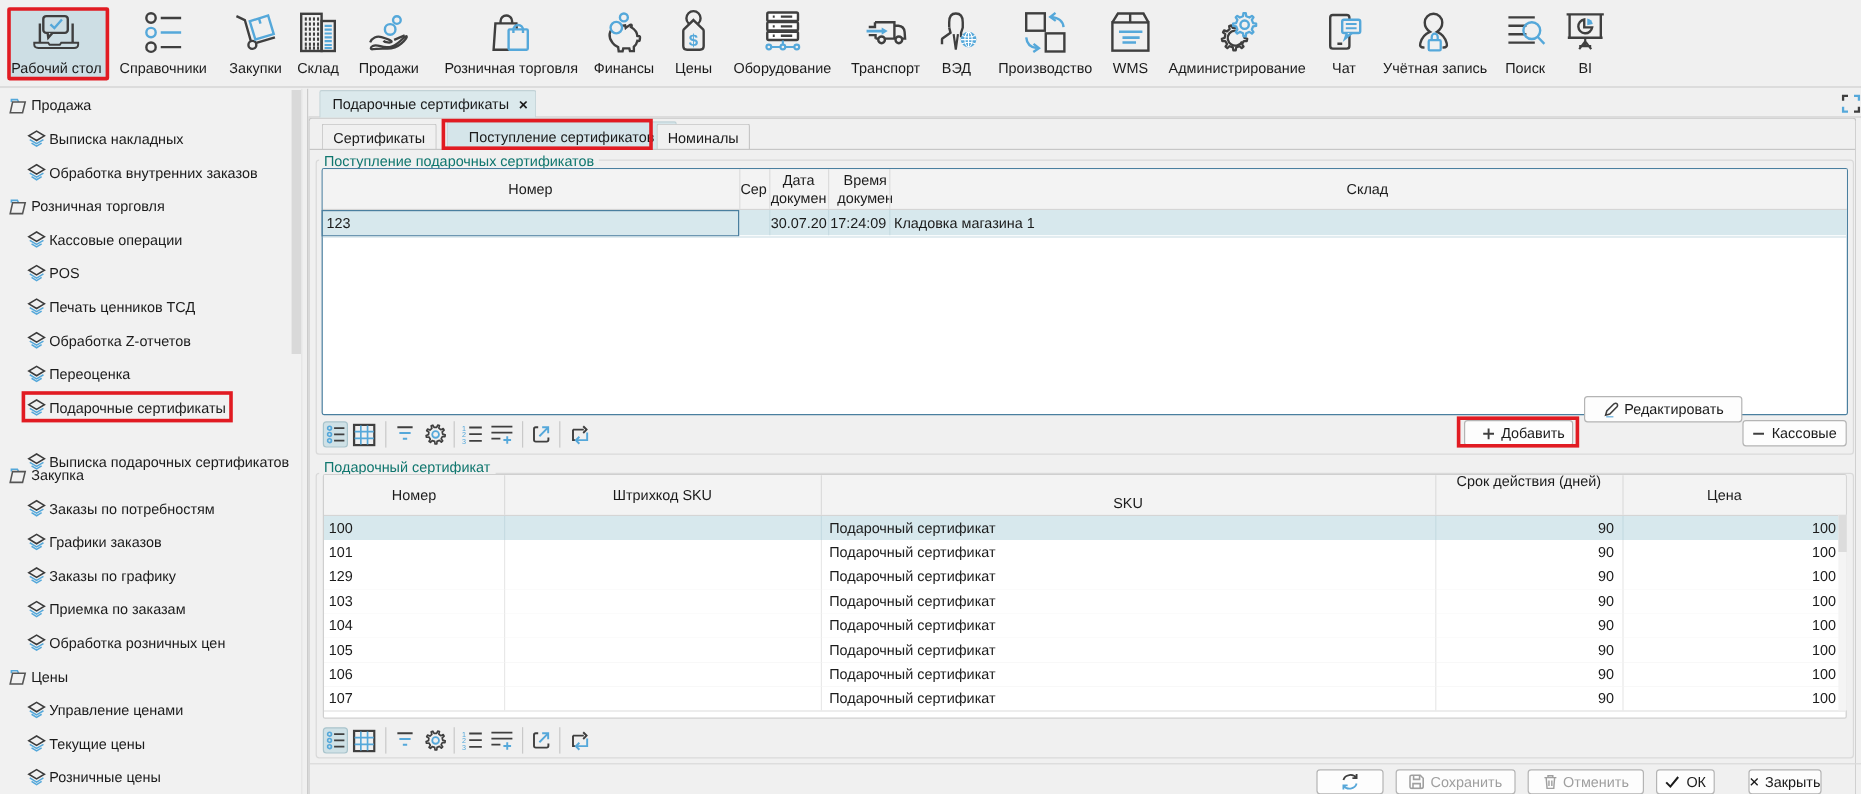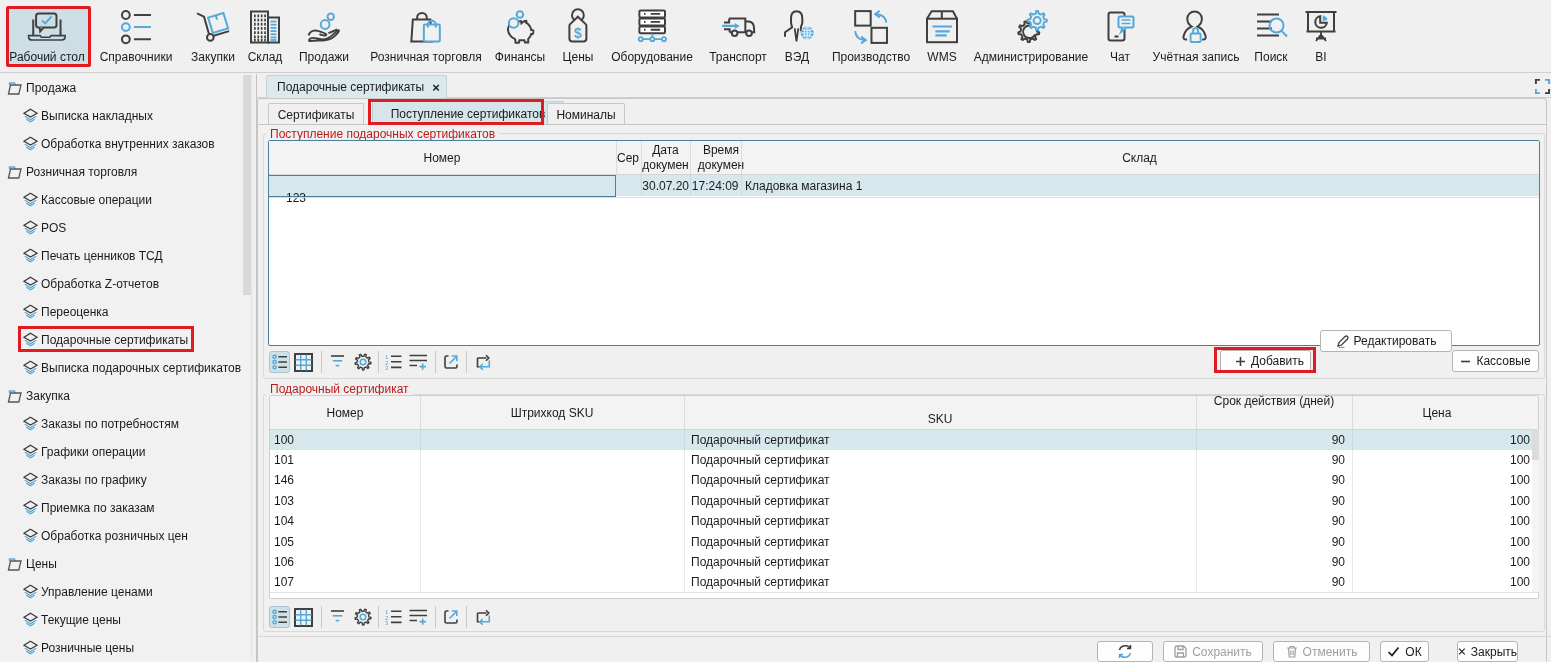--- a/index.html
+++ b/index.html
@@ -15,21 +15,21 @@
 #vline2{position:absolute;left:256px;top:74px;width:1px;height:588px;background:#c3c3c3}
 #treebox{position:absolute;left:18px;top:326px;width:176px;height:26px;border:3px solid #e11b22}
 #docstrip{position:absolute;left:257px;top:74px;width:1294px;height:24px;background:#f0f0f0;border-bottom:1px solid #cfcfcf}
 #doctab{position:absolute;left:266px;top:75px;width:181px;height:23px;background:#dbe9ec;border:1px solid #c2d2d6;border-bottom:none;border-radius:2px 2px 0 0;display:flex;align-items:center;padding-left:10px}
 #panel{position:absolute;left:257px;top:98px;width:1290px;height:564px;background:#f0f0f0;border:1px solid #c8c8c8;border-bottom:none;border-radius:3px 3px 0 0}
 .itab{position:absolute;top:103px;height:22px;background:#f0f0f0;border:1px solid #c6c6c6;border-bottom:none;border-radius:2px 2px 0 0;display:flex;align-items:center;justify-content:center}
 #itab2{top:101px;height:24px;background:#d5e5ea;border-color:#bccfd4}
 #tabline{position:absolute;left:258px;top:124px;width:1288px;height:1px;background:#c6c6c6}
 #tabbox{position:absolute;left:368px;top:99px;width:176px;height:26px;border:3px solid #e11b22}
 .fieldset{position:absolute;border:1px solid #d9d9d9;border-radius:3px}
-.legend{position:absolute;color:#b91c1c;background:#f0f0f0;padding:0 4px}
+.legend{position:absolute;color:#0f766e;background:#f0f0f0;padding:0 4px}
 .tbl{position:absolute;background:#fff}
 .hcell{position:absolute;display:flex;align-items:center;justify-content:center;background:#f3f3f3;overflow:hidden;text-align:center}
 .vsep{position:absolute;width:1px;background:#dcdcdc}
 .hsep{position:absolute;height:1px;background:#e2e2e2}
 .cell{position:absolute;display:flex;align-items:center;overflow:hidden;padding:0 5px}
 .num{justify-content:flex-end}
 .btn{position:absolute;background:#fdfdfd;border:1px solid #b4b4b4;border-radius:3px;display:flex;align-items:center;justify-content:center;font-size:12px;color:#1b1b1b;white-space:nowrap}
 .gray{color:#9f9f9f}
 #addbox{position:absolute;left:1214px;top:347px;width:102px;height:26px;border:3px solid #e11b22}
 #botline{position:absolute;left:258px;top:636px;width:1293px;height:1px;background:#d9d9d9}
@@ -324,21 +324,21 @@
     <span>Переоценка</span>
   </div>
 <div class="ti" style="left:22px;top:330px">
     <svg width="17" height="16" viewBox="0 0 17 16" fill="none">
       <path d="M8.5 1.3 L15 5.2 L8.5 9.1 L2 5.2 Z" stroke="#3c3c3c" stroke-width="1.3" fill="none"></path>
       <path d="M2.8 8.3 L8.5 11.7 L14.2 8.3" stroke="#55a8da" stroke-width="1.25" fill="none"></path>
       <path d="M4.3 11.2 L8.5 13.8 L12.7 11.2" stroke="#55a8da" stroke-width="1.25" fill="none"></path>
     </svg>
     <span>Подарочные сертификаты</span>
   </div>
-<div class="ti" style="left:22px;top:358px">
+<div class="ti" style="left:22px;top:375px">
     <svg width="17" height="16" viewBox="0 0 17 16" fill="none">
       <path d="M8.5 1.3 L15 5.2 L8.5 9.1 L2 5.2 Z" stroke="#3c3c3c" stroke-width="1.3" fill="none"></path>
       <path d="M2.8 8.3 L8.5 11.7 L14.2 8.3" stroke="#55a8da" stroke-width="1.25" fill="none"></path>
       <path d="M4.3 11.2 L8.5 13.8 L12.7 11.2" stroke="#55a8da" stroke-width="1.25" fill="none"></path>
     </svg>
     <span>Выписка подарочных сертификатов</span>
   </div>
 <div class="ti" style="left:7px;top:386px">
     <svg width="17" height="15" viewBox="0 0 17 15" fill="none">
       <path d="M2.5 4 L2.5 2 L7.5 2 L8.5 4" stroke="#55a8da" stroke-width="1.3" fill="none"></path>
@@ -353,21 +353,21 @@
       <path d="M4.3 11.2 L8.5 13.8 L12.7 11.2" stroke="#55a8da" stroke-width="1.25" fill="none"></path>
     </svg>
     <span>Заказы по потребностям</span>
   </div>
 <div class="ti" style="left:22px;top:442px">
     <svg width="17" height="16" viewBox="0 0 17 16" fill="none">
       <path d="M8.5 1.3 L15 5.2 L8.5 9.1 L2 5.2 Z" stroke="#3c3c3c" stroke-width="1.3" fill="none"></path>
       <path d="M2.8 8.3 L8.5 11.7 L14.2 8.3" stroke="#55a8da" stroke-width="1.25" fill="none"></path>
       <path d="M4.3 11.2 L8.5 13.8 L12.7 11.2" stroke="#55a8da" stroke-width="1.25" fill="none"></path>
     </svg>
-    <span>Графики операции</span>
+    <span>Графики заказов</span>
   </div>
 <div class="ti" style="left:22px;top:470px">
     <svg width="17" height="16" viewBox="0 0 17 16" fill="none">
       <path d="M8.5 1.3 L15 5.2 L8.5 9.1 L2 5.2 Z" stroke="#3c3c3c" stroke-width="1.3" fill="none"></path>
       <path d="M2.8 8.3 L8.5 11.7 L14.2 8.3" stroke="#55a8da" stroke-width="1.25" fill="none"></path>
       <path d="M4.3 11.2 L8.5 13.8 L12.7 11.2" stroke="#55a8da" stroke-width="1.25" fill="none"></path>
     </svg>
     <span>Заказы по графику</span>
   </div>
 <div class="ti" style="left:22px;top:498px">
@@ -447,21 +447,21 @@
 <div class="vsep" style="left:615.5px;top:141px;height:33px"></div>
 <div class="vsep" style="left:641px;top:141px;height:33px"></div>
 <div class="vsep" style="left:690px;top:141px;height:33px"></div>
 <div class="vsep" style="left:740.5px;top:141px;height:33px"></div>
 <div class="hsep" style="left:269px;top:174px;width:1270px;background:#d5d5d5"></div>
 <div style="position:absolute;left:269px;top:175px;width:1270px;height:21px;background:#d7e8ed"></div>
 <div class="vsep" style="left:641px;top:175px;height:21px;background:#c6dbe2"></div>
 <div class="vsep" style="left:690px;top:175px;height:21px;background:#c6dbe2"></div>
 <div class="vsep" style="left:740.5px;top:175px;height:21px;background:#c6dbe2"></div>
 <div style="position:absolute;left:268px;top:174.5px;width:347.5px;height:22px;border:1px solid #4a7f9f"></div>
-<div class="cell" style="left:269px;top:187px;width:340px;height:21px;padding:0 17px">123</div>
+<div class="cell" style="left:269px;top:175px;width:340px;height:21px;padding:0 3px">123</div>
 <div class="cell num" style="left:641px;top:175px;width:48.5px;height:21px;padding:0 0.5px">30.07.20</div>
 <div class="cell num" style="left:690px;top:175px;width:49.5px;height:21px;padding:0 1px">17:24:09</div>
 <div class="cell" style="left:740px;top:175px;width:300px;height:21px">Кладовка магазина 1</div>
 <div class="hsep" style="left:269px;top:196.5px;width:1270px;background:#cfe0e6"></div>
 <div style="position:absolute;left:268.9px;top:351px;width:21.4px;height:22px;background:#cfe1e6;border:1px solid #a9c4cc;border-radius:3px;display:flex;align-items:center;justify-content:center">
     <svg width="16" height="16" viewBox="0 0 16 16" fill="none">
       <circle cx="2.6" cy="2.8" r="1.6" stroke="#55a8da" stroke-width="1.4" fill="none"></circle>
       <circle cx="2.6" cy="8" r="1.6" stroke="#55a8da" stroke-width="1.4" fill="none"></circle>
       <circle cx="2.6" cy="13.2" r="1.6" stroke="#55a8da" stroke-width="1.4" fill="none"></circle>
       <path d="M6.4 2.8 h8.6 M6.4 8 h8.6 M6.4 13.2 h8.6" stroke="#3f3f3f" stroke-width="1.6" fill="none"></path>
@@ -566,21 +566,21 @@
 <div class="cell" style="left:270px;top:450.0px;width:150px;height:20.4px;padding:0 4px">101</div>
 <div class="cell" style="left:686px;top:450.0px;width:400px;height:20.4px">Подарочный сертификат</div>
 <div class="cell num" style="left:1196px;top:450.0px;width:156px;height:20.4px;padding:0 7px">90</div>
 <div class="cell num" style="left:1352px;top:450.0px;width:182px;height:20.4px;padding:0 4px">100</div>
 <div class="vsep" style="left:420.3px;top:450.0px;height:20.4px;background:#e8e8e8"></div>
 <div class="vsep" style="left:684px;top:450.0px;height:20.4px;background:#e8e8e8"></div>
 <div class="vsep" style="left:1196px;top:450.0px;height:20.4px;background:#e8e8e8"></div>
 <div class="vsep" style="left:1352px;top:450.0px;height:20.4px;background:#e8e8e8"></div>
 <div class="hsep" style="left:270px;top:470.3px;width:1268px"></div>
 <div style="position:absolute;left:270px;top:470.3px;width:1268px;height:20.4px;background:#ffffff"></div>
-<div class="cell" style="left:270px;top:470.3px;width:150px;height:20.4px;padding:0 4px">146</div>
+<div class="cell" style="left:270px;top:470.3px;width:150px;height:20.4px;padding:0 4px">129</div>
 <div class="cell" style="left:686px;top:470.3px;width:400px;height:20.4px">Подарочный сертификат</div>
 <div class="cell num" style="left:1196px;top:470.3px;width:156px;height:20.4px;padding:0 7px">90</div>
 <div class="cell num" style="left:1352px;top:470.3px;width:182px;height:20.4px;padding:0 4px">100</div>
 <div class="vsep" style="left:420.3px;top:470.3px;height:20.4px;background:#e8e8e8"></div>
 <div class="vsep" style="left:684px;top:470.3px;height:20.4px;background:#e8e8e8"></div>
 <div class="vsep" style="left:1196px;top:470.3px;height:20.4px;background:#e8e8e8"></div>
 <div class="vsep" style="left:1352px;top:470.3px;height:20.4px;background:#e8e8e8"></div>
 <div class="hsep" style="left:270px;top:490.7px;width:1268px"></div>
 <div style="position:absolute;left:270px;top:490.7px;width:1268px;height:20.4px;background:#ffffff"></div>
 <div class="cell" style="left:270px;top:490.7px;width:150px;height:20.4px;padding:0 4px">103</div>

